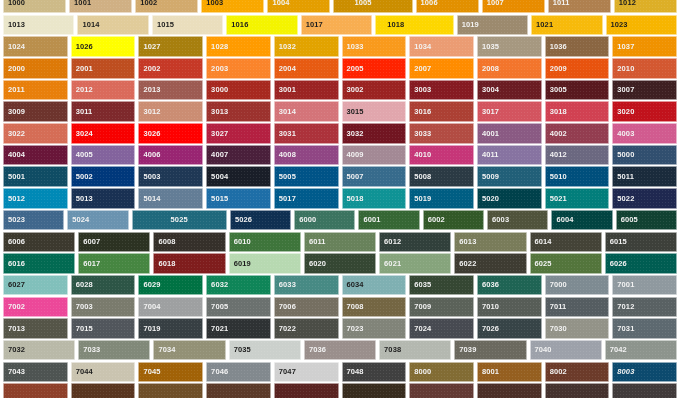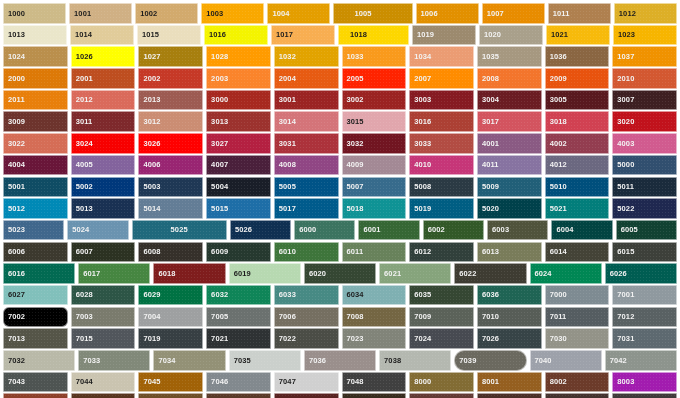--- a/index.html
+++ b/index.html
@@ -13,21 +13,21 @@
     overflow: hidden;
     font-family: "Liberation Sans", sans-serif;
   }
   #ral-chart {
     width: 680px;
     height: 398px;
     box-sizing: border-box;
     padding: 3px 3px 3px 3px;
     display: flex;
     flex-direction: column;
-    justify-content: flex-start;
+    justify-content: center;
     background: #ffffff;
   }
   .ral-row {
     display: flex;
     flex-direction: row;
     height: 20.5px;
     margin-bottom: 1.2px;
     flex: 0 0 auto;
   }
   .ral-swatch {
@@ -135,24 +135,20 @@
         <span class="ral-label dk">1017</span>
       </div>
       <div class="ral-swatch" style="background-color: rgb(253, 215, 0); padding-left: 7px;">
         <span class="tex"></span>
         <span class="ral-label dk">1018</span>
       </div>
       <div class="ral-swatch" style="background-color: rgb(156, 138, 110);">
         <span class="tex"></span>
         <span class="ral-label lt">1019</span>
       </div>
-      <div class="ral-swatch" style="background-color: rgb(169, 160, 139);">
-        <span class="tex"></span>
-        <span class="ral-label lt">1020</span>
-      </div>
       <div class="ral-swatch" style="background-color: rgb(247, 186, 11);">
         <span class="tex"></span>
         <span class="ral-label dk">1021</span>
       </div>
       <div class="ral-swatch" style="background-color: rgb(247, 181, 0);">
         <span class="tex"></span>
         <span class="ral-label dk">1023</span>
       </div>
     </div>
     <div class="ral-row">
@@ -539,24 +535,20 @@
         <span class="ral-label lt">6006</span>
       </div>
       <div class="ral-swatch" style="background-color: rgb(44, 50, 34);">
         <span class="tex"></span>
         <span class="ral-label lt">6007</span>
       </div>
       <div class="ral-swatch" style="background-color: rgb(53, 48, 42);">
         <span class="tex"></span>
         <span class="ral-label lt">6008</span>
       </div>
-      <div class="ral-swatch" style="background-color: rgb(38, 57, 47);">
-        <span class="tex"></span>
-        <span class="ral-label lt">6009</span>
-      </div>
       <div class="ral-swatch" style="background-color: rgb(62, 117, 59);">
         <span class="tex"></span>
         <span class="ral-label lt">6010</span>
       </div>
       <div class="ral-swatch" style="background-color: rgb(104, 130, 91);">
         <span class="tex"></span>
         <span class="ral-label lt">6011</span>
       </div>
       <div class="ral-swatch" style="background-color: rgb(49, 64, 59);">
         <span class="tex"></span>
@@ -597,23 +589,23 @@
         <span class="ral-label lt">6020</span>
       </div>
       <div class="ral-swatch" style="background-color: rgb(134, 164, 124);">
         <span class="tex"></span>
         <span class="ral-label lt">6021</span>
       </div>
       <div class="ral-swatch" style="background-color: rgb(62, 60, 50);">
         <span class="tex"></span>
         <span class="ral-label lt">6022</span>
       </div>
-      <div class="ral-swatch" style="background-color: rgb(0, 135, 84);">
-        <span class="tex"></span>
-        <span class="ral-label lt">6024</span>
+      <div class="ral-swatch" style="background-color: rgb(83, 117, 60);">
+        <span class="tex"></span>
+        <span class="ral-label lt">6025</span>
       </div>
       <div class="ral-swatch" style="background-color: rgb(0, 93, 82);">
         <span class="tex"></span>
         <span class="ral-label lt">6026</span>
       </div>
     </div>
     <div class="ral-row">
       <div class="ral-swatch" style="background-color: rgb(129, 192, 187);">
         <span class="tex"></span>
         <span class="ral-label dk">6027</span>
@@ -649,21 +641,21 @@
       <div class="ral-swatch" style="background-color: rgb(126, 139, 146);">
         <span class="tex"></span>
         <span class="ral-label lt">7000</span>
       </div>
       <div class="ral-swatch" style="background-color: rgb(143, 153, 159);">
         <span class="tex"></span>
         <span class="ral-label lt">7001</span>
       </div>
     </div>
     <div class="ral-row">
-      <div class="ral-swatch" style="background-color: #000000; border-radius: 6px;">
+      <div class="ral-swatch" style="background-color: #ec4899;">
         <span class="tex"></span>
         <span class="ral-label lt">7002</span>
       </div>
       <div class="ral-swatch" style="background-color: rgb(122, 123, 109);">
         <span class="tex"></span>
         <span class="ral-label lt">7003</span>
       </div>
       <div class="ral-swatch" style="background-color: rgb(158, 160, 161);">
         <span class="tex"></span>
         <span class="ral-label lt">7004</span>
@@ -757,21 +749,21 @@
         <span class="ral-label dk">7035</span>
       </div>
       <div class="ral-swatch" style="background-color: rgb(154, 143, 140);">
         <span class="tex"></span>
         <span class="ral-label lt">7036</span>
       </div>
       <div class="ral-swatch" style="background-color: rgb(180, 184, 176);">
         <span class="tex"></span>
         <span class="ral-label dk">7038</span>
       </div>
-      <div class="ral-swatch" style="background-color: rgb(107, 105, 95); border-radius: 10px;">
+      <div class="ral-swatch" style="background-color: rgb(107, 105, 95);">
         <span class="tex"></span>
         <span class="ral-label lt">7039</span>
       </div>
       <div class="ral-swatch" style="background-color: rgb(157, 161, 170);">
         <span class="tex"></span>
         <span class="ral-label lt">7040</span>
       </div>
       <div class="ral-swatch" style="background-color: rgb(141, 148, 141);">
         <span class="tex"></span>
         <span class="ral-label lt">7042</span>
@@ -807,21 +799,21 @@
         <span class="ral-label lt">8000</span>
       </div>
       <div class="ral-swatch" style="background-color: rgb(149, 95, 32);">
         <span class="tex"></span>
         <span class="ral-label lt">8001</span>
       </div>
       <div class="ral-swatch" style="background-color: rgb(108, 59, 42);">
         <span class="tex"></span>
         <span class="ral-label lt">8002</span>
       </div>
-      <div class="ral-swatch" style="background-color: #a21caf;">
+      <div class="ral-swatch" style="background-color: #0c4a6e; font-style: italic;">
         <span class="tex"></span>
         <span class="ral-label lt">8003</span>
       </div>
     </div>
     <div class="ral-row">
       <div class="ral-swatch" style="background-color: rgb(142, 64, 42);">
         <span class="tex"></span>
       </div>
       <div class="ral-swatch" style="background-color: rgb(89, 53, 31);">
         <span class="tex"></span>

